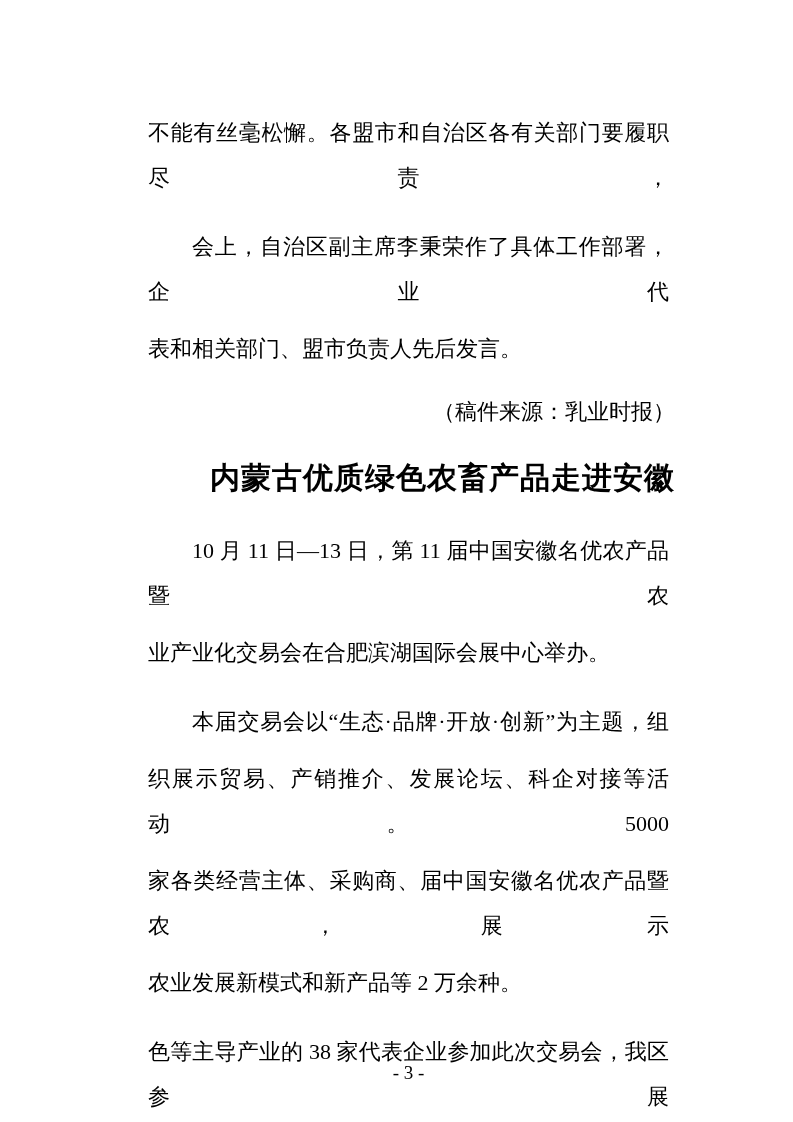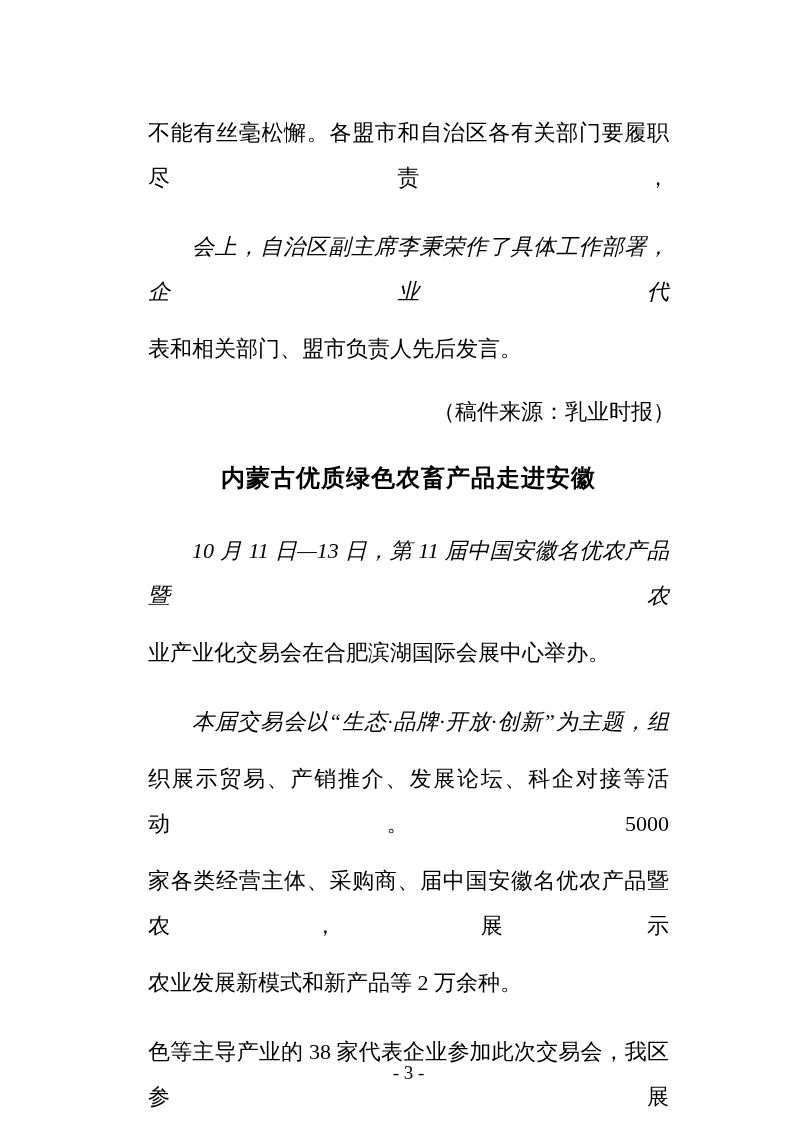--- a/index.html
+++ b/index.html
@@ -21,29 +21,29 @@
   }
   .ln {
     white-space: nowrap;
     text-align: left;
   }
   .ln.just {
     white-space: normal;
     text-align: justify;
     text-align-last: justify;
   }
-  .ln.ind { text-indent: 2em; font-style: italic; }
+  .ln.ind { text-indent: 2em; }
   .ln.src {
     text-align: right;
     text-align-last: right;
   }
   .heading {
-    font-size: 24px;
+    font-size: 30px;
     font-weight: 700;
-    text-align: center;
+    text-align: right;
     line-height: 64px;
     letter-spacing: 1px;
   }
   .page-number {
     position: absolute;
     top: 1042px;
     left: 0;
     right: 0;
     text-align: center;
     font-size: 19px;

